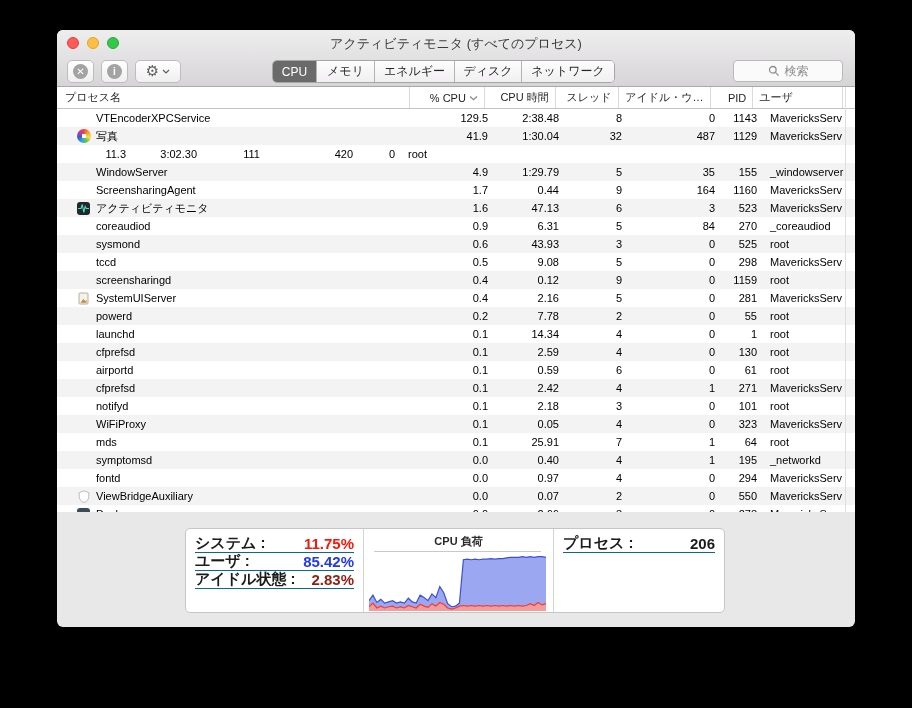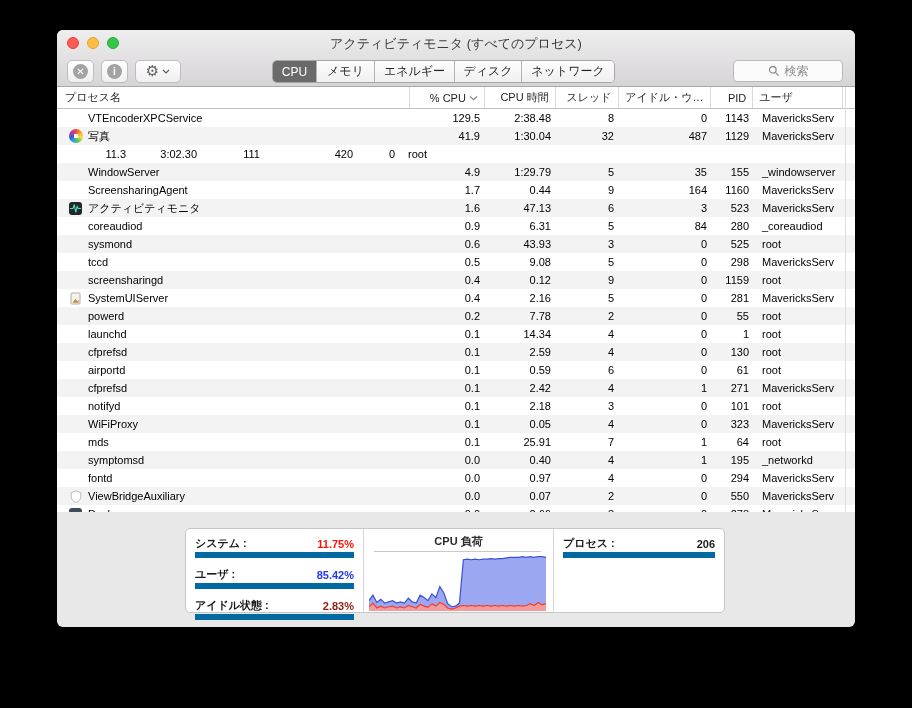--- a/index.html
+++ b/index.html
@@ -79,21 +79,21 @@
   .th-user{width:90px;}
   .th-gutter{width:10px;border-right:none;}
   .sortchev{margin-left:3px;flex:0 0 auto;}
   .tbody{
     position:absolute;top:79px;left:0;width:798px;height:403px;background:#fff;overflow:hidden;
     font-size:11px;color:#000;
   }
   .row{display:flex;height:18px;align-items:center;}
   .row.alt{background:#f3f3f4;}
   .cell{box-sizing:border-box;padding:0 6px;white-space:nowrap;overflow:hidden;}
-  .c-name{width:354px;display:flex;align-items:center;gap:5px;padding-left:11px;}
+  .c-name{width:354px;display:flex;align-items:center;gap:5px;padding-left:11px;margin-left:8px;}
   .proc-icon{width:15px;height:15px;flex:0 0 15px;display:inline-flex;align-items:center;justify-content:center;}
   .c-cpu{width:75px;text-align:right;}
   .c-time{width:71px;text-align:right;}
   .c-threads{width:63px;text-align:right;}
   .c-idle{width:93px;text-align:right;}
   .c-pid{width:42px;text-align:right;}
   .c-user{width:90px;text-align:left;padding-left:7px;}
   .gutter-line{position:absolute;left:788px;top:57px;width:1px;height:425px;background:#dedede;}
   
   .ic{display:inline-flex;align-items:center;justify-content:center;}
@@ -109,21 +109,21 @@
   .panel{
     position:absolute;left:128px;top:498px;width:540px;height:85px;box-sizing:border-box;
     background:#fff;border:1px solid #c6c6c6;border-radius:5px;
   }
   .sec{position:absolute;top:0;height:83px;box-sizing:border-box;}
   .sec-left{left:0;width:178px;border-right:1px solid #d4d4d4;}
   .sec-mid{left:178px;width:190px;border-right:1px solid #d4d4d4;overflow:hidden;}
   .sec-right{left:368px;width:170px;}
   .stat-row{
     display:flex;justify-content:space-between;align-items:center;height:17px;
-    margin:8px 9px;border-bottom:6px solid #0369a1;font-size:11px;font-weight:bold;color:#1b1b1b;
+    margin:0 9px;border-bottom:1px solid #0369a1;font-size:15px;font-weight:bold;color:#1b1b1b;
   }
   .stat-row:first-child{margin-top:6px;}
   .chart-title{position:absolute;top:5px;left:0;right:0;text-align:center;font-size:11px;font-weight:bold;color:#2a2a2a;}
   .chart-topline{position:absolute;top:22px;left:10px;right:12px;height:1px;background:#c9c9c9;}
   #cpu-chart{position:absolute;left:5px;bottom:1px;width:177px;height:61px;display:block;}
 </style>
 </head>
 <body>
 
 <div class="window">
@@ -293,21 +293,21 @@
 
   <div class="row">
     <div class="cell c-name">
           <span class="proc-icon"></span>
           <span class="nm">coreaudiod</span>
         </div>
     <div class="cell c-cpu">0.9</div>
     <div class="cell c-time">6.31</div>
     <div class="cell c-threads">5</div>
     <div class="cell c-idle">84</div>
-    <div class="cell c-pid">280</div>
+    <div class="cell c-pid">270</div>
     <div class="cell c-user">_coreaudiod</div>
   </div>
 
   <div class="row alt">
     <div class="cell c-name">
           <span class="proc-icon"></span>
           <span class="nm">sysmond</span>
         </div>
     <div class="cell c-cpu">0.6</div>
     <div class="cell c-time">43.93</div>

